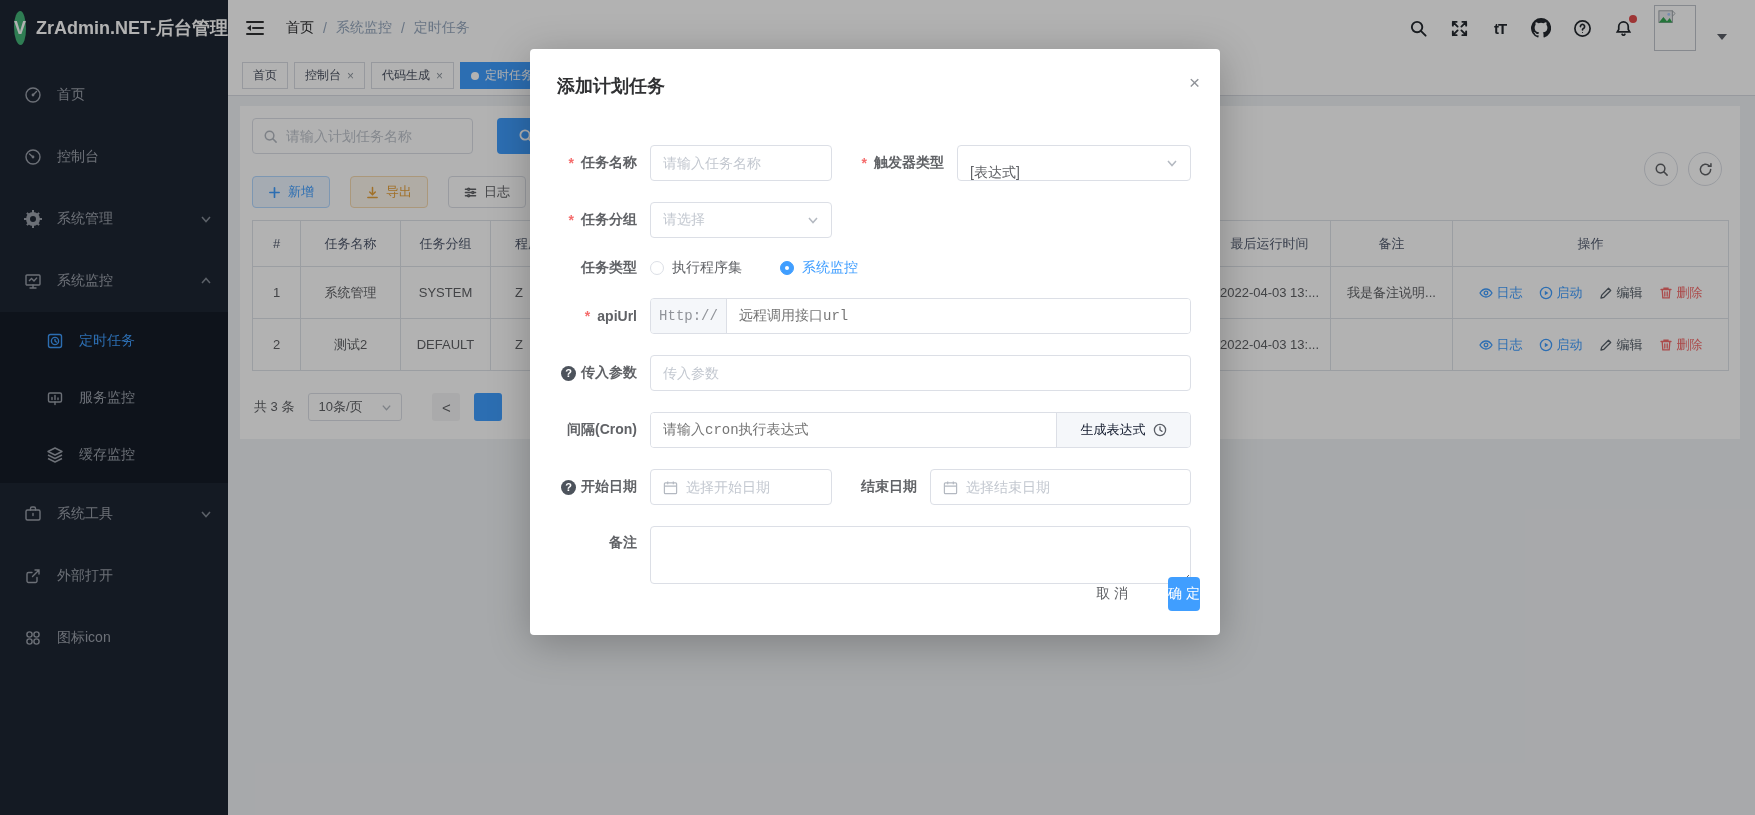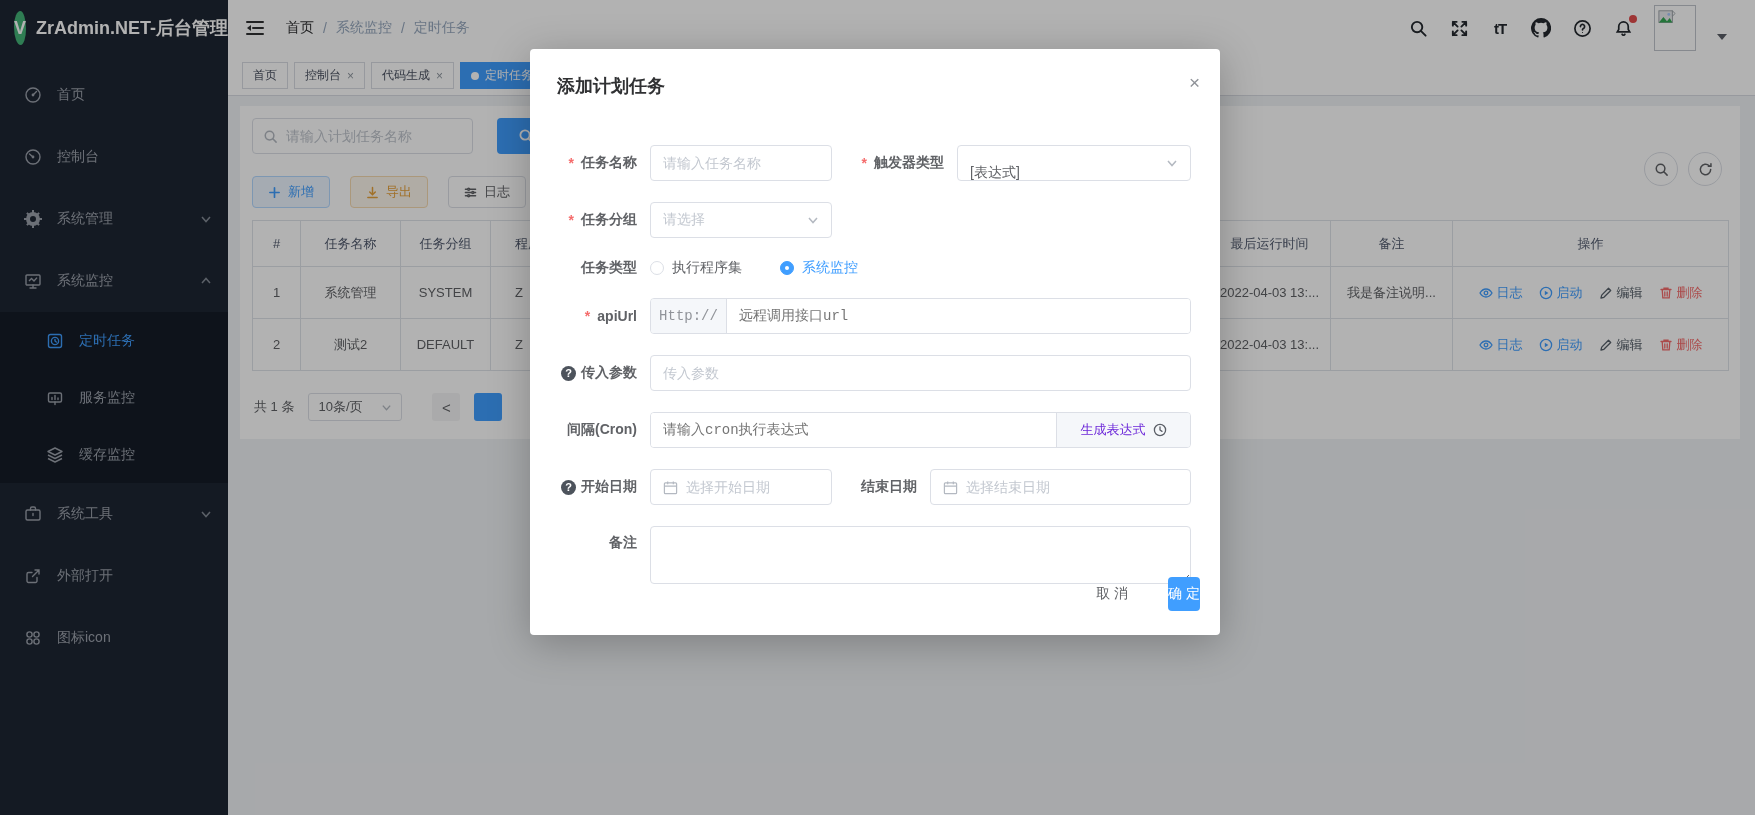--- a/index.html
+++ b/index.html
@@ -105,21 +105,21 @@
   .radio { display:inline-flex; align-items:center; gap:8px; cursor:pointer; }
   .radio + .radio { margin-left:38px; }
   .rcircle { width:14px; height:14px; border-radius:50%; border:1px solid #dcdfe6; background:#fff; flex:none; }
   .radio.checked .rcircle { background:#409eff; border-color:#409eff; position:relative; }
   .radio.checked .rcircle::after { content:""; position:absolute; left:4px; top:4px; width:4px; height:4px; background:#fff; border-radius:50%; }
   .radio .rlabel { color:#606266; }
   .radio.checked .rlabel { color:#409eff; }
   .igroup { display:flex; flex:1 1 auto; height:36px; border:1px solid #dcdfe6; border-radius:4px; overflow:hidden; background:#fff;font-family:Liberation Mono, monospace; }
   .iprefix { width:76px; flex:none; background:#f5f7fa; border-right:1px solid #dcdfe6; color:#909399; display:flex; align-items:center; justify-content:center; font-size:14px; }
   .igroup input { border:none; outline:none; flex:1; padding:0 12px; font-size:14px; color:#606266; font-family:inherit; }
-  .iappend { width:134px; flex:none; background:#f5f7fa; border-left:1px solid #dcdfe6; color:#6d28d9; display:flex; align-items:center; justify-content:center; gap:7px; font-size:13px; cursor:pointer; }
+  .iappend { width:134px; flex:none; background:#f5f7fa; border-left:1px solid #dcdfe6; color:#0f172a; display:flex; align-items:center; justify-content:center; gap:7px; font-size:13px; cursor:pointer; }
   .iappend svg { width:14px; height:14px; color:#5a5e66; }
   .cal-ic { width:15px; height:15px; color:#b4b9c1; flex:none; }
   textarea.fremark { flex:1 1 auto; height:58px; border:1px solid #dcdfe6; border-radius:4px; resize:both; padding:6px 12px; font-family:inherit; font-size:14px; color:#606266; outline:none; }
   .frow-top { align-items:flex-start; }
   .modal-footer { position:absolute; right:20px; bottom:24px; display:flex; align-items:center; gap:28px; }
   .btn-cancel { background:none; border:none; color:#606266; font-size:14px; cursor:pointer; padding:8px 12px; font-family:inherit; }
   .btn-confirm { background:#409eff; border:none; color:#fff; font-size:14px; height:34px; padding:0 0; border-radius:4px; cursor:pointer; font-family:inherit; }
 </style>
 </head>
 <body>
@@ -450,21 +450,21 @@
                   </svg>
                   <span>删除</span>
                 </span>
             </div>
           </td>
         </tr>
       </tbody>
     </table>
 
     <div class="pagination">
-      <span>共 1 条</span>
+      <span>共 3 条</span>
       <div class="page-size">
         <span>10条/页</span>
         <svg viewBox="0 0 12 12" fill="none" stroke="currentColor" stroke-width="1.5">
             <polyline points="2,4 6,8.5 10,4"></polyline>
           </svg>
       </div>
       <span class="page-prev">&lt;</span>
       <span class="page-num"></span>
     </div>
   </main>

